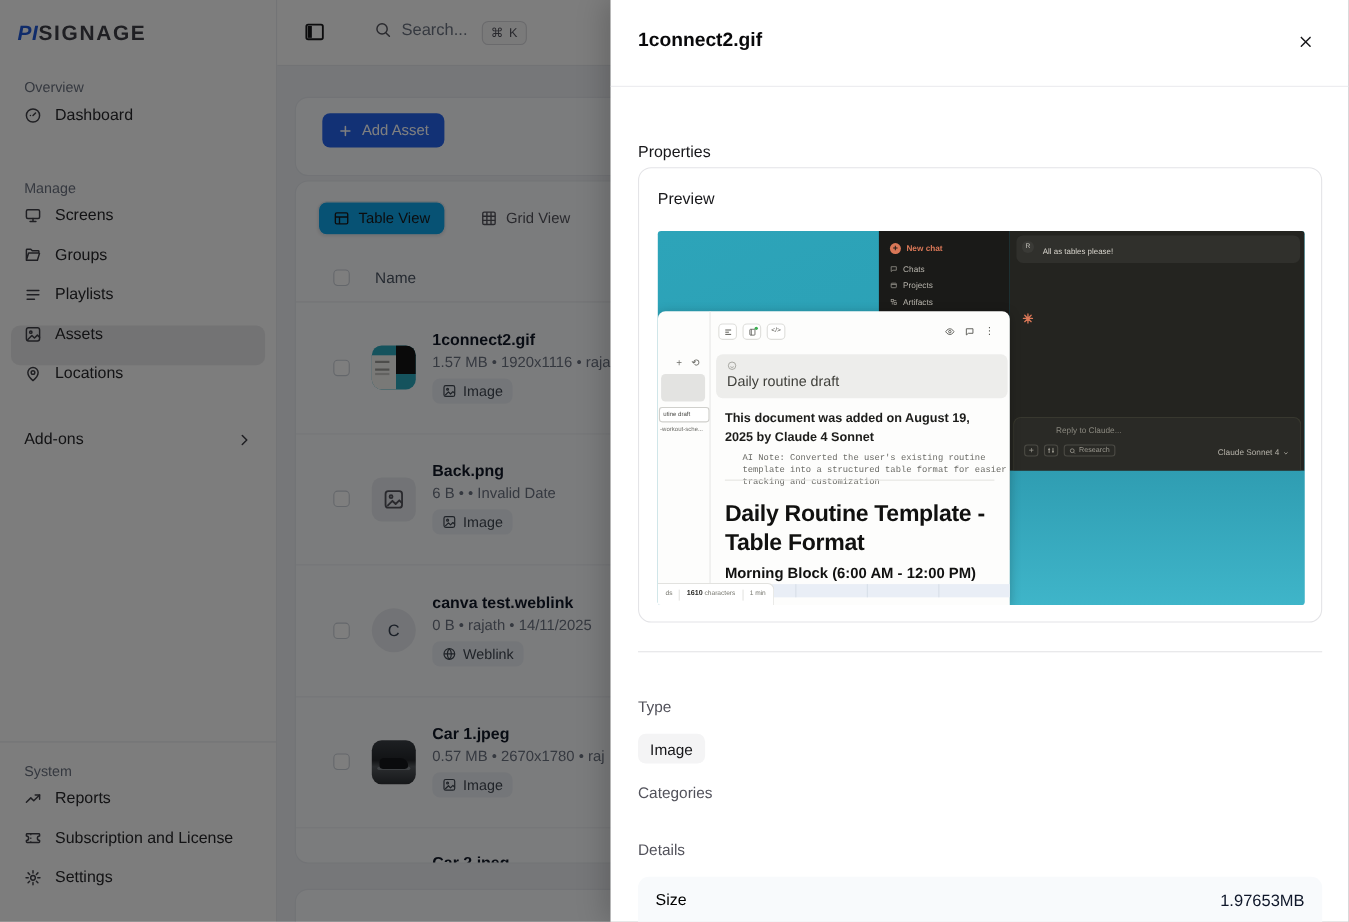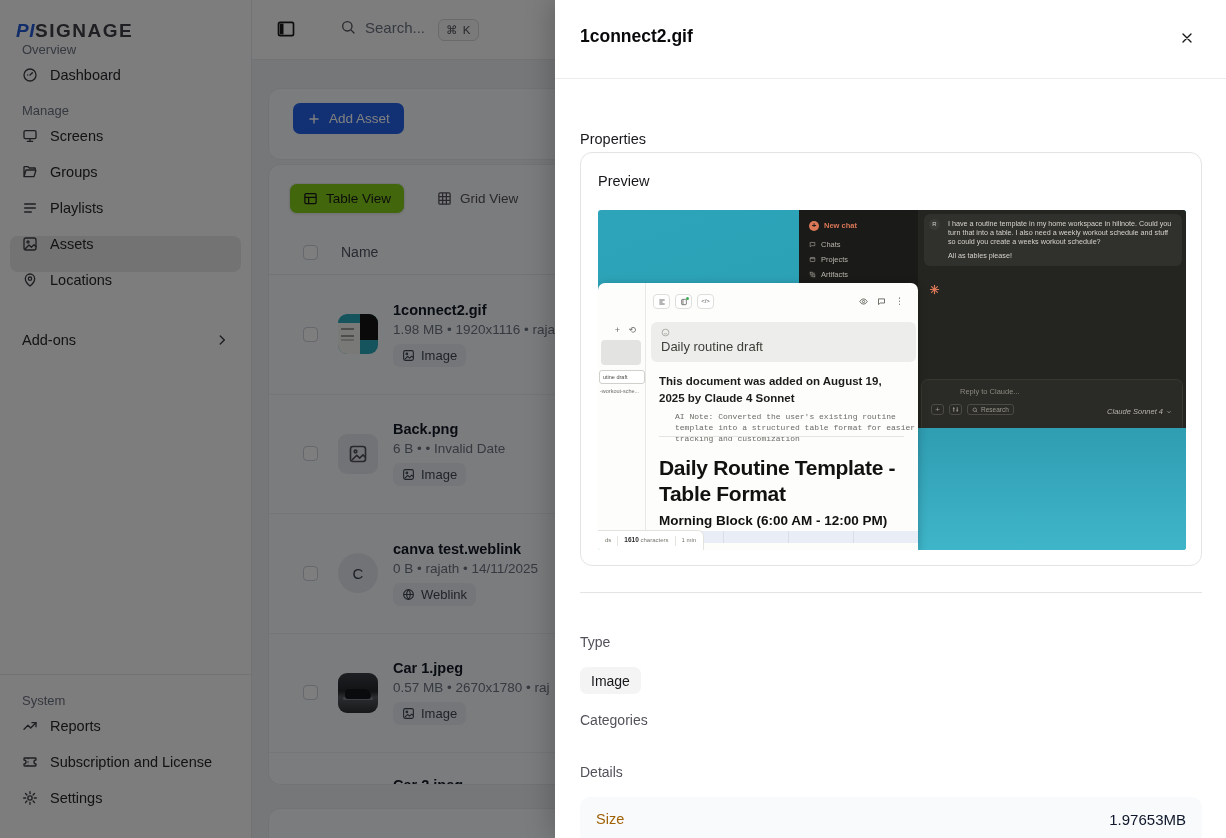--- a/index.html
+++ b/index.html
@@ -6,21 +6,21 @@
   html,body { width:1226px; height:838px; overflow:hidden; background:#fff;
     font-family:"Liberation Sans", sans-serif; -webkit-font-smoothing:antialiased; }
   .app { position:absolute; inset:0; background:#eceff3; }
 
   
   .sidebar { position:absolute; left:0; top:0; width:252px; height:838px;
     background:#fafafa; border-right:1px solid #e5e7eb; }
   .logo { padding:20px 16px 0 16px; font-size:19px; letter-spacing:.5px; }
   .logo-pi { color:#2158d6; font-weight:800; font-style:italic; }
   .logo-rest { color:#3f3f46; font-weight:600; letter-spacing:1.5px; }
-  .nav-label { font-size:13px; color:#6b7280; padding:0 22px; margin-bottom:10px; }
+  .nav-label { font-size:13px; color:#6b7280; padding:0 22px; margin-top:30px; margin-bottom:10px; }
   .nav-item { display:flex; align-items:flex-start; gap:12px; height:36px; margin:0 10px;
     padding:0 12px; border-radius:8px; font-size:14.5px; color:#27272a; cursor:pointer; }
   .nav-item.active { background:#e7e7e8; }
   .nav-item .nicon { width:16px; height:16px; color:#3f3f46; display:inline-flex; }
   .nav-item .nicon svg { width:16px; height:16px; }
   .nav-addons { display:flex; align-items:center; justify-content:space-between; height:36px;
     margin:14px 10px 0 10px; padding:0 12px; border-radius:8px; font-size:14.5px; color:#27272a; cursor:pointer; }
   .nav-addons svg { width:14px; height:14px; color:#3f3f46; }
   .sidebar-bottom { position:absolute; left:0; right:0; bottom:0; border-top:1px solid #e5e7eb; padding-bottom:12px; }
   .sidebar-bottom .nav-label { margin-top:18px; }
@@ -41,21 +41,21 @@
   .card-add { left:16px; top:88px; width:940px; height:72px; padding:14px 24px; }
   .btn-primary { display:inline-flex; align-items:center; gap:8px; height:31px; padding:0 14px;
     background:#2563eb; color:#fff; font-size:13.5px; font-weight:500; border:none; border-radius:7px; cursor:pointer; }
   .btn-primary svg { width:14px; height:14px; }
 
   .card-table { left:16px; top:164px; width:940px; height:621px; overflow:hidden; }
   .viewbar { display:flex; align-items:center; gap:18px; padding:18px 16px 16px 20px; }
   .viewtab { display:inline-flex; align-items:center; gap:8px; height:31px; padding:0 13px;
     border-radius:8px; font-size:13.5px; cursor:pointer; color:#52525b; border:1px solid transparent; }
   .viewtab svg { width:15px; height:15px; }
-  .viewtab.active { background:#84cc16; color:#18181b; border-color:#e4e7ec; box-shadow:0 1px 2px rgba(0,0,0,.06); font-weight:500; }
+  .viewtab.active { background:#0ea5e9; color:#18181b; border-color:#e4e7ec; box-shadow:0 1px 2px rgba(0,0,0,.06); font-weight:500; }
   .folder-btn { background:none; border:none; color:#3f3f46; cursor:pointer; display:flex; margin-left:4px; }
   .folder-btn svg { width:18px; height:18px; }
 
   .thead { display:flex; align-items:center; height:45px; border-bottom:1px solid #e4e7ec; padding-left:34px; }
   .cb { width:15px; height:15px; border:1.5px solid #c9ced6; border-radius:4px; background:#fdfdfd; cursor:pointer; flex:0 0 auto; }
   .thead .th-name { font-size:14px; color:#4b5563; margin-left:23px; }
 
   .trow { display:flex; align-items:center; height:119.5px; border-bottom:1px solid #e9ecf0; padding-left:34px; }
   .trow:last-child { border-bottom:none; }
   .thumb { width:40px; height:40px; border-radius:9px; margin-left:20px; flex:0 0 auto;
@@ -98,21 +98,21 @@
   .preview-card { position:absolute; left:25px; top:152px; width:622px; height:414px;
     border:1px solid #e4e4e7; border-radius:12px; background:#fff; }
   .preview-label { position:absolute; left:17px; top:20px; font-size:14.5px; font-weight:500; color:#18181b; }
 
   .sheet-hr2 { position:absolute; left:25px; right:24px; top:592px; border:none; border-top:1px solid #e4e4e7; }
   .sec-label { position:absolute; left:25px; font-size:14px; color:#52525b; }
   .chip { position:absolute; left:25px; top:667px; display:inline-flex; align-items:center; height:27px;
     padding:0 11px; background:#f4f4f5; border-radius:7px; font-size:14px; color:#18181b; }
   .size-row { position:absolute; left:25px; top:797px; width:622px; height:55px; background:#f8fafc;
     border-radius:10px; display:flex; align-items:flex-start; justify-content:space-between; padding:14px 16px 0 16px; }
-  .size-k { font-size:14.5px; color:#a16207; }
+  .size-k { font-size:14.5px; color:#000000; }
   .size-v { font-size:15px; font-weight:500; color:#0f172a; }
 
   
   .pimg { position:absolute; left:17px; top:57px; width:588px; height:340px; overflow:hidden;
     border-radius:3px; background:linear-gradient(160deg,#2da4b9 0%,#2b9fb4 55%,#35aec3 100%); }
   .pimg * { line-height:1.25; }
   .cl-sidebar { position:absolute; left:201px; top:0; width:119px; height:290px; background:#1a1a18; padding:8px 0 0 10px; }
   .cl-item { display:flex; align-items:center; gap:5px; height:15px; font-size:7.5px; color:#b6b3ab; }
   .cl-item svg { width:7px; height:7px; color:#9a978f; }
   .cl-new { color:#d97757; font-weight:700; }
@@ -129,21 +129,21 @@
     border:1px solid #38382f; border-bottom:none; border-radius:7px 7px 0 0; padding:7px 9px 0 9px; }
   .cl-ph { font-size:7.5px; color:#8a887f;padding-left:29px; }
   .cl-tools { display:flex; align-items:center; gap:5px; margin-top:8px; }
   .cl-tbtn { width:13px; height:11px; border:1px solid #4b4a44; border-radius:3px; color:#9a988f;
     display:flex; align-items:center; justify-content:center; font-size:8px; }
   .cl-tbtn svg { width:7px; height:7px; }
   .cl-research { display:flex; align-items:center; gap:3px; height:11px; border:1px solid #4b4a44;
     border-radius:3px; padding:0 4px; font-size:6.5px; color:#9a988f; }
   .cl-research svg { width:6px; height:6px; }
   .cl-model { position:absolute; right:10px; top:27px; display:flex; align-items:center; gap:3px;
-    font-size:7.5px; color:#b5b2a9;font-style:italic; }
+    font-size:7.5px; color:#b5b2a9; }
   .cl-model svg { width:6px; height:6px; }
   .cl-teal-br { position:absolute; left:320px; top:218px; width:268px; height:122px;
     background:linear-gradient(180deg,#2f9db2 0%,#3fb5c9 100%); }
 
   .doc-win { position:absolute; left:0; top:73px; width:320px; height:267px; background:#fdfdfc;
     border-radius:7px 7px 0 0; box-shadow:0 2px 10px rgba(0,0,0,.25); }
   .doc-minicol { position:absolute; left:0; top:0; width:48px; height:267px; border-right:1px solid #e8e8e6; }
   .doc-miniplus { position:absolute; right:6px; top:42px; font-size:9px; color:#6d6d68; letter-spacing:3px; }
   .doc-miniblock { position:absolute; left:3px; top:57px; width:40px; height:25px; background:#e3e3e1; border-radius:4px; }
   .doc-minichip { position:absolute; left:1px; top:87px; width:46px; height:14px; background:#fff;
@@ -340,21 +340,21 @@
 
       <div class="trow">
         <span class="cb"></span>
         <div class="thumb thumb-gif">
           <div class="tg-dark"></div>
           <div class="tg-doc"></div>
           <div class="tg-lines"></div>
         </div>
         <div class="rowtext">
           <div class="rname">1connect2.gif</div>
-          <div class="rmeta">1.98 MB • 1920x1116 • raja</div>
+          <div class="rmeta">1.57 MB • 1920x1116 • raja</div>
           <div class="rbadge">
             <svg viewBox="0 0 24 24" fill="none" stroke="currentColor" stroke-width="2" stroke-linejoin="round">
                 <rect x="3" y="3" width="18" height="18" rx="3"></rect>
                 <circle cx="9" cy="9" r="1.6"></circle>
                 <path d="M5 19l5.5-5.5 3.5 3.5 4-4 3 3"></path>
               </svg>
             <span>Image</span>
           </div>
         </div>
       </div>
@@ -472,21 +472,20 @@
                 <rect x="13" y="13" width="7" height="7"></rect>
                 <path d="M13 7.5h7M7.5 13v7"></path>
               </svg>
             <span>Artifacts</span>
           </div>
         </div>
 
         <div class="cl-chat">
           <div class="cl-bubble">
             <span class="cl-avatar">R</span>
-            <div class="cl-msg">I have a routine template in my home workspace in hillnote. Could you turn that into a table. I also need a weekly workout schedule and stuff so could you create a weeks workout schedule?</div>
             <div class="cl-msg2">All as tables please!</div>
           </div>
           <svg class="cl-spark" viewBox="0 0 24 24" stroke="currentColor" stroke-width="2.6" stroke-linecap="round" fill="none">
               <path d="M12 3v18M3 12h18M5.6 5.6l12.8 12.8M18.4 5.6L5.6 18.4"></path>
             </svg>
           <div class="cl-composer">
             <div class="cl-ph">Reply to Claude...</div>
             <div class="cl-tools">
               <span class="cl-tbtn">+</span>
               <span class="cl-tbtn">

